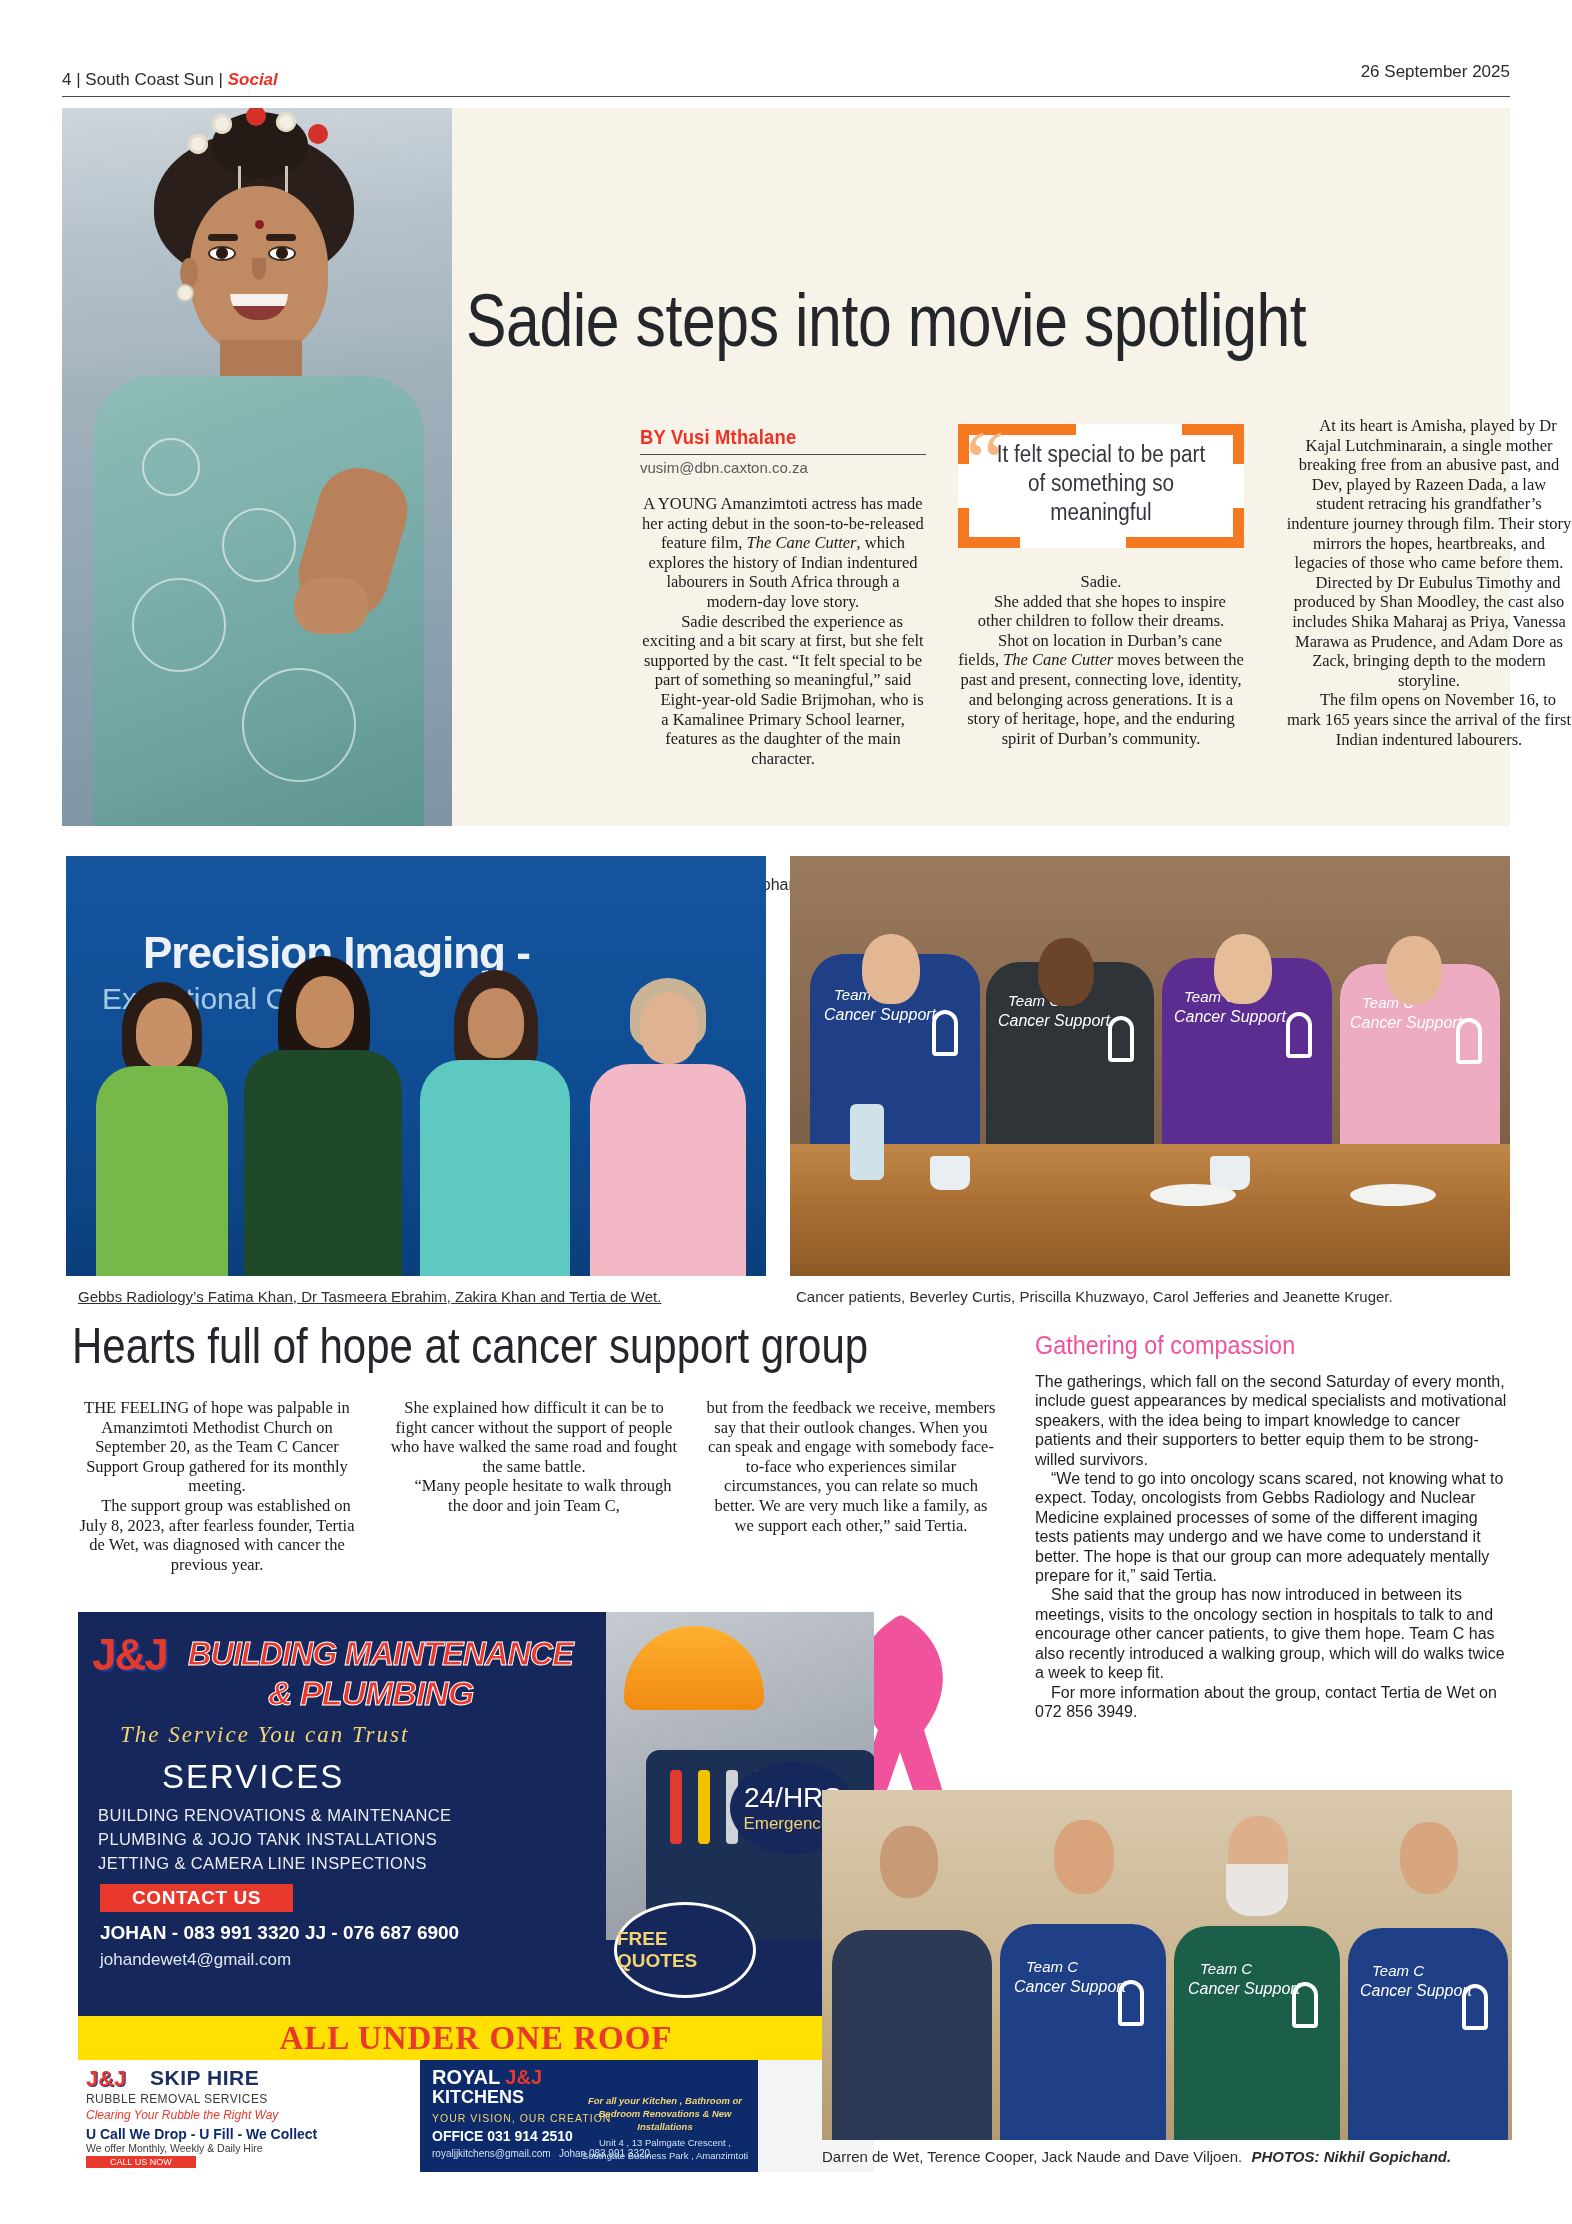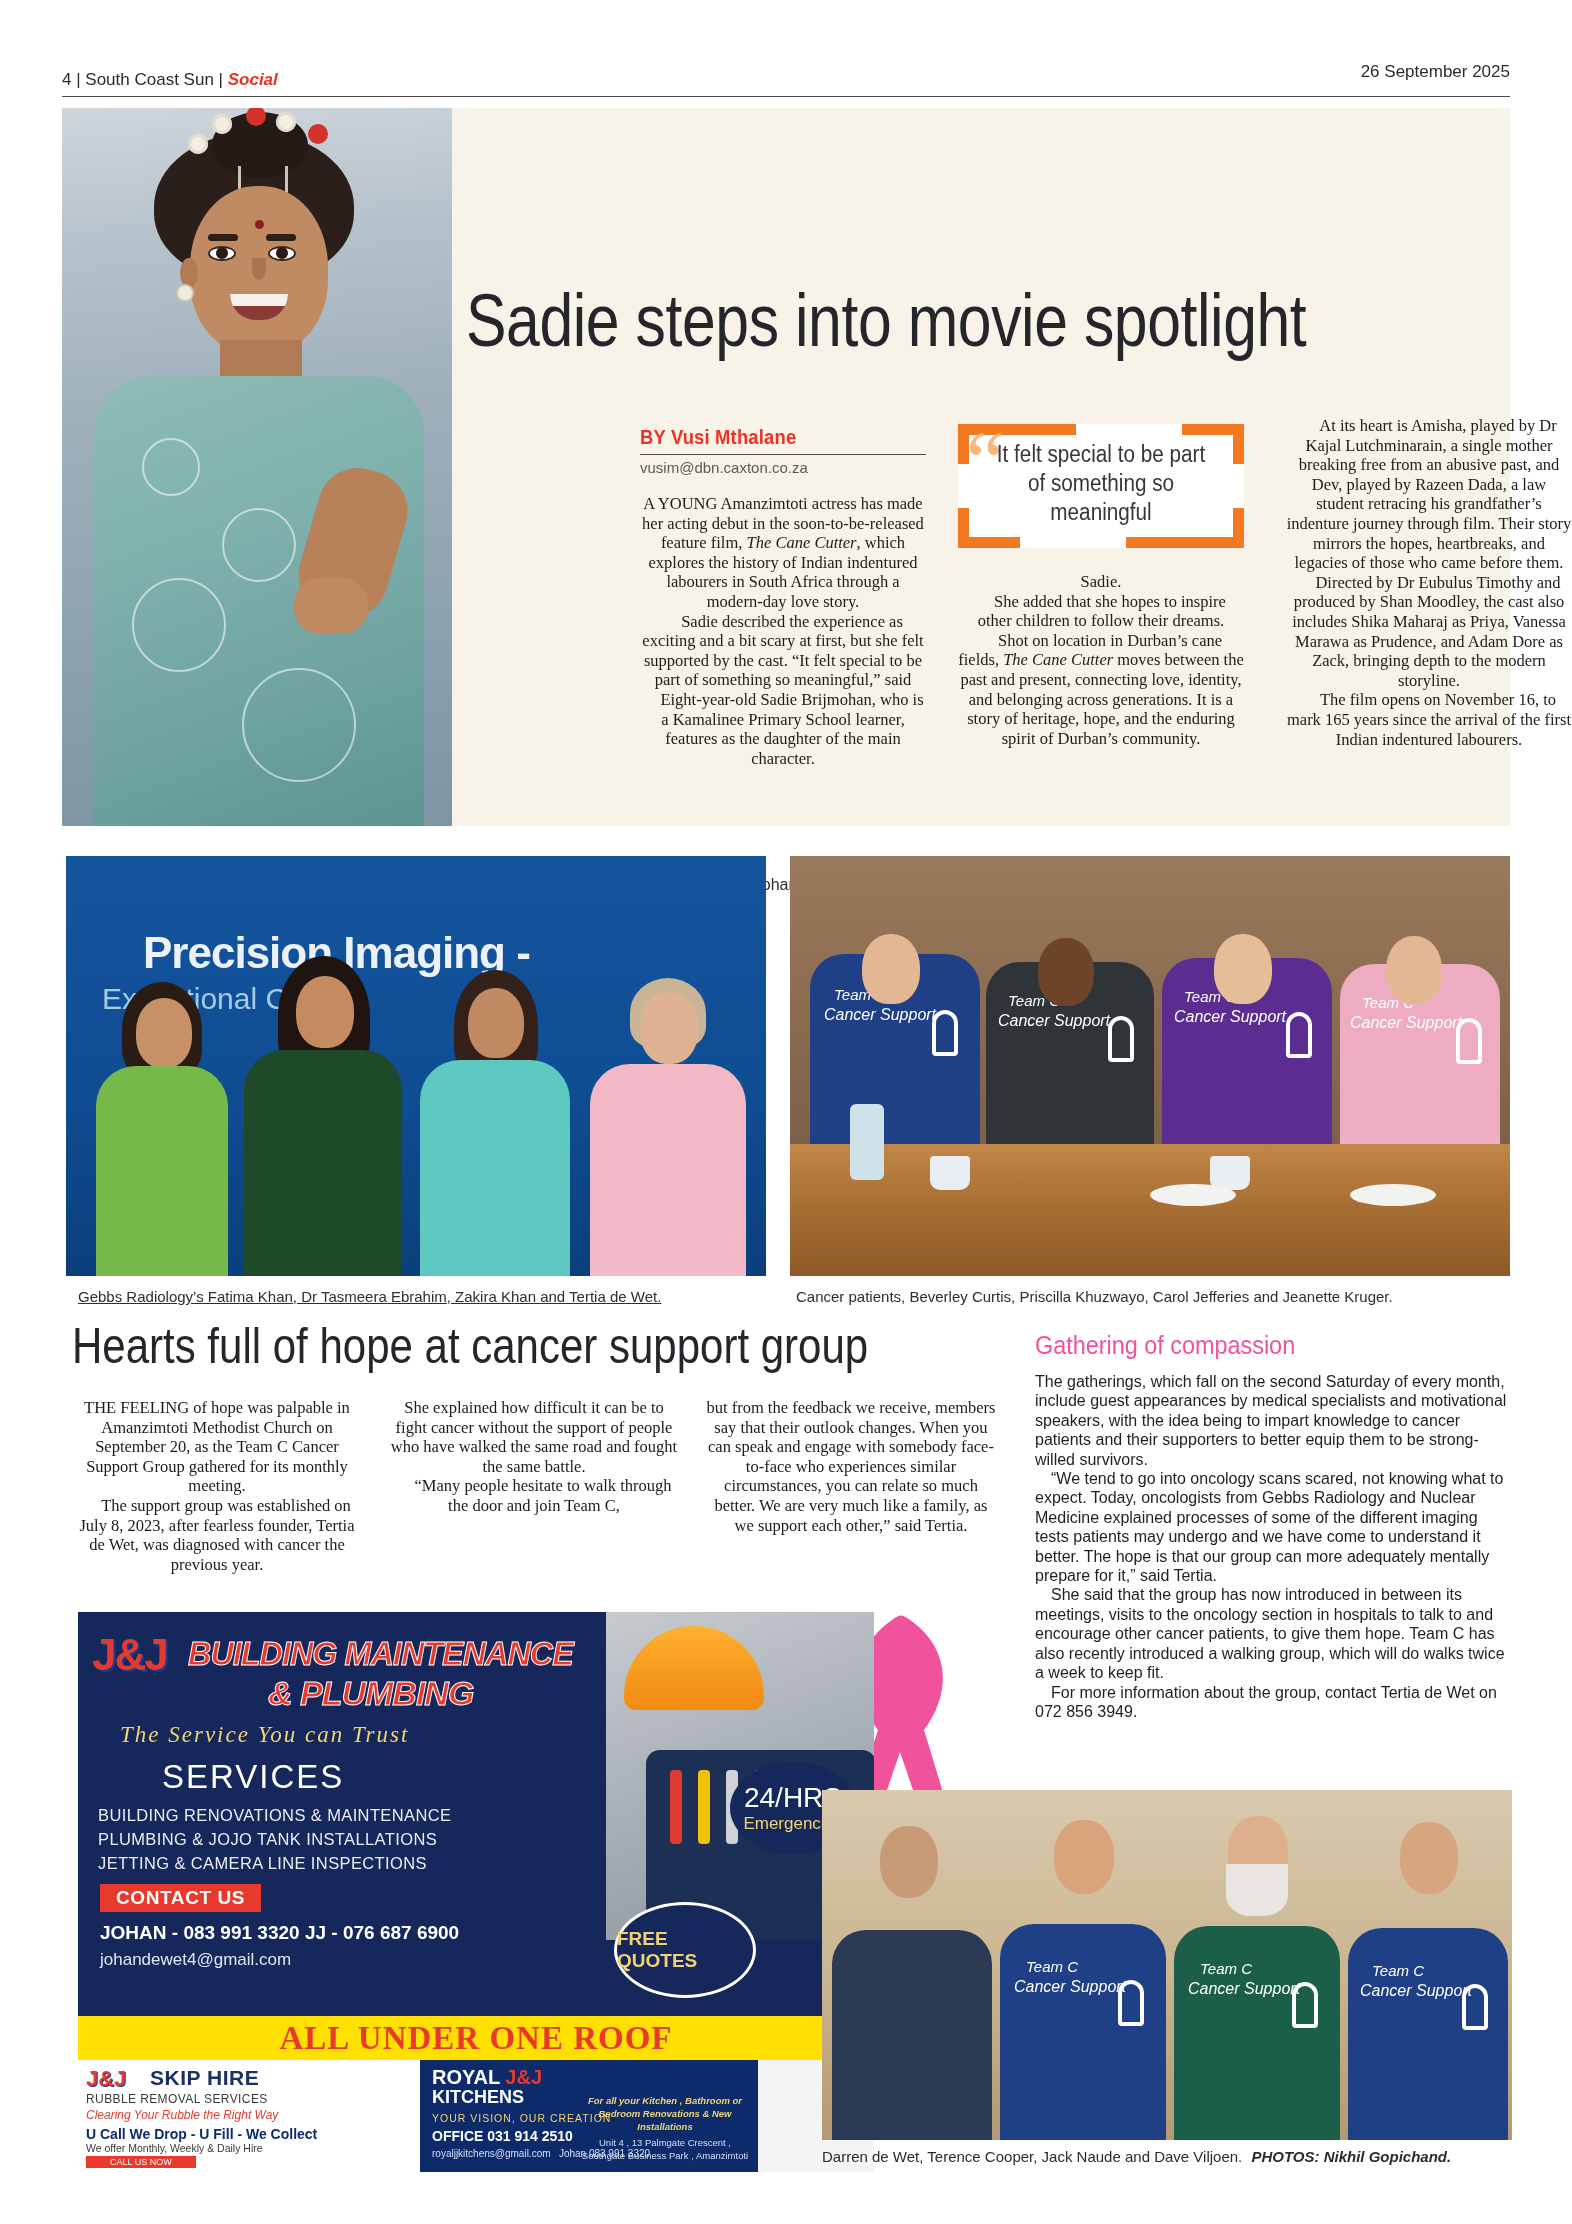--- a/index.html
+++ b/index.html
@@ -184,21 +184,21 @@
     color:#e8392c;-webkit-text-stroke:1px #ffffff;letter-spacing:-1px;transform:scaleX(.95);
     transform-origin:left;white-space:nowrap;}
   .ad-t2{position:absolute;left:190px;top:62px;font-weight:bold;font-style:italic;font-size:34px;
     color:#e8392c;-webkit-text-stroke:1px #ffffff;letter-spacing:-1px;white-space:nowrap;}
   .ad-tag{position:absolute;left:42px;top:110px;font-style:italic;font-size:23px;color:#f2d371;
     font-family:"Liberation Serif",serif;letter-spacing:2px;white-space:nowrap;}
   .ad-serv{position:absolute;left:84px;top:146px;font-size:33px;color:#ffffff;letter-spacing:2px;font-weight:300;}
   .ad-list{position:absolute;left:20px;top:192px;font-size:17px;color:#e9edf2;line-height:24px;
     letter-spacing:.4px;transform:scaleX(.97);transform-origin:left;}
   .ad-cu{position:absolute;left:22px;top:272px;background:#e8392c;color:#ffffff;font-weight:bold;
-    font-size:19px;padding:3px 16px;letter-spacing:.6px;}
+    font-size:19px;padding:3px 32px;letter-spacing:.6px;}
   .ad-ph{position:absolute;left:22px;top:310px;font-weight:bold;font-size:19px;color:#ffffff;white-space:nowrap;}
   .ad-mail{position:absolute;left:22px;top:338px;font-size:17px;color:#dfe6ee;}
   .bub{position:absolute;border-radius:50%;background:#16275c;display:flex;flex-direction:column;
     align-items:center;justify-content:center;}
   .bub1{right:18px;top:150px;width:126px;height:92px;}
   .bub1 .b1{font-size:28px;color:#ffffff;font-weight:500;}
   .bub1 .b2{font-size:17px;color:#f2d371;}
   .bub2{right:118px;top:290px;width:136px;height:90px;border:3px solid #ffffff;}
   .bub2 .b1{font-size:19px;color:#f2d371;font-weight:bold;}
   .ad-band{position:absolute;left:0;top:404px;width:100%;height:44px;background:#ffe000;

